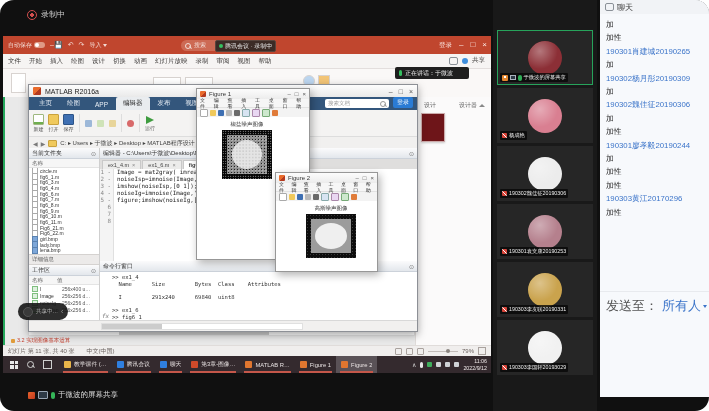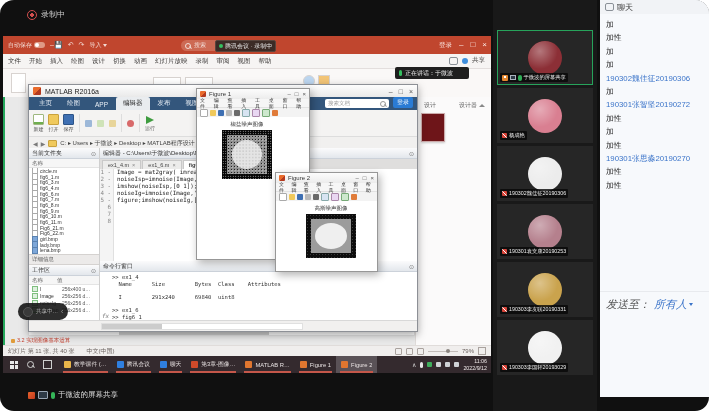--- a/index.html
+++ b/index.html
@@ -174,21 +174,21 @@
   .sic.m{width:3.5px;height:6px;background:#2fae57;border-radius:2px;}
   .tile.active .sic{display:inline-block;}
   
   .chat{position:absolute;left:600px;top:0;width:109px;height:397px;background:#f7f9fc;}
   .chat-h{height:14px;display:flex;align-items:center;gap:3px;padding-left:5px;font-size:8px;color:#3a3a3a;background:#f1f3f6;}
   .msgs{padding:4px 0 0 6px;overflow:hidden;height:272px;}
   .msg{font-size:7.8px;line-height:13.4px;white-space:nowrap;overflow:hidden;}
   .msg.id{color:#3b74c9;}
   .msg.re{color:#333;}
   .send-div{position:absolute;left:0;top:291px;width:100%;height:1px;background:#e8eaee;}
-  .sendrow{position:absolute;left:6px;top:297px;font-size:11px;color:#555;display:flex;gap:4px;align-items:center;font-style:italic;}
+  .sendrow{position:absolute;left:6px;top:297px;font-size:13px;color:#555;display:flex;gap:4px;align-items:center;}
   .send-val{color:#3b74c9;display:flex;align-items:center;gap:2px;}
 </style>
 </head>
 <body>
 
 <div class="win">
 
   <div class="rec">
     <span class="rec-dot"></span>
     <span>录制中</span>
@@ -768,30 +768,32 @@
 
   <div class="chat">
     <div class="chat-h">
       <span class="bubble"></span>
       <span>聊天</span>
     </div>
     <div class="msgs">
 
         <div class="msg re">加</div>
         <div class="msg re">加性</div>
+        <div class="msg id">190301肖建城20190265</div>
         <div class="msg re">加</div>
+        <div class="msg id">190302杨月彤20190309</div>
         <div class="msg re">加</div>
         <div class="msg id">190302魏佳征20190306</div>
         <div class="msg re">加</div>
-        <div class="msg id">190301张智坚20190272</div>
         <div class="msg re">加性</div>
+        <div class="msg id">190301廖孝毅20190244</div>
         <div class="msg re">加</div>
         <div class="msg re">加性</div>
-        <div class="msg id">190301张思淼20190270</div>
         <div class="msg re">加性</div>
+        <div class="msg id">190303黄江20170296</div>
         <div class="msg re">加性</div>
       </div>
     <div class="send-div"></div>
     <div class="sendrow">
       <span>发送至：</span>
       <span class="send-val">
         <span>所有人</span>
         <span class="caret b"></span>
       </span>
     </div>

